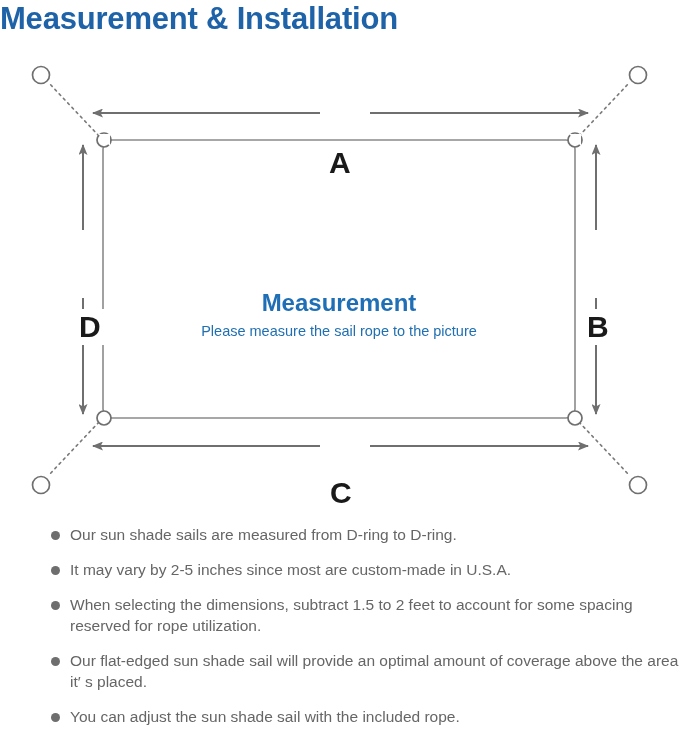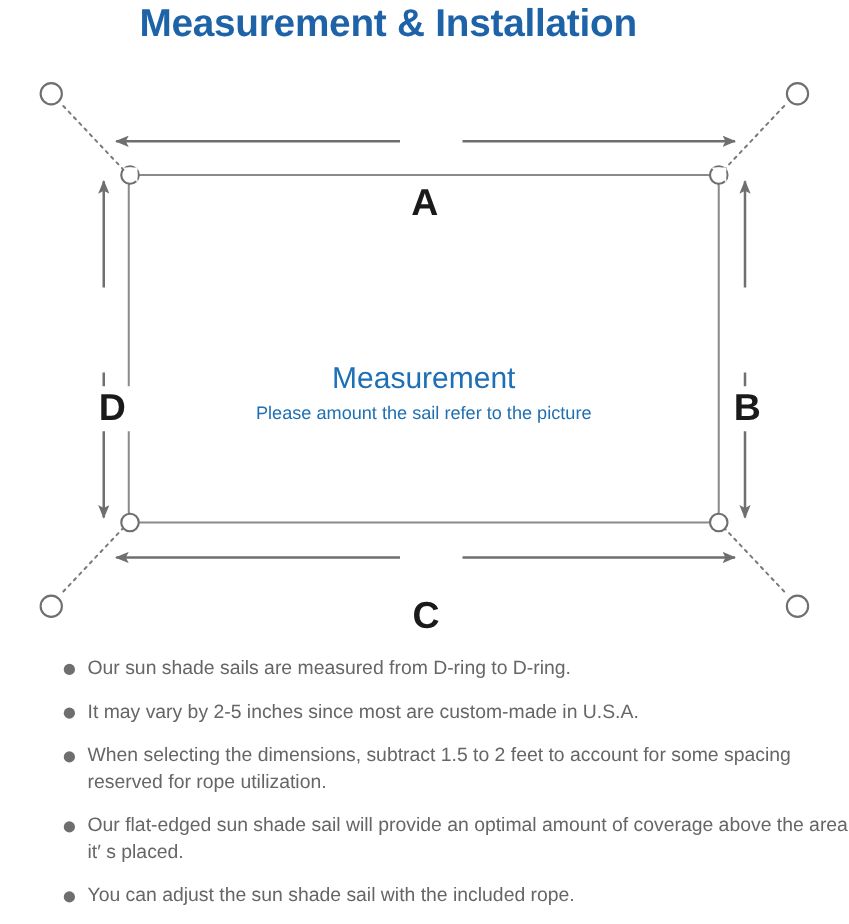--- a/index.html
+++ b/index.html
@@ -16,21 +16,21 @@
     color: #5c5c5c;
     overflow: hidden;
   }
 
   
   .page-title {
     position: absolute;
     top: 0px;
     left: 0;
     width: 621px;
-    text-align: center;
+    text-align: left;
     font-size: 31px;
     font-weight: bold;
     color: #1e63a8;
     letter-spacing: -0.2px;
     line-height: 38px;
     white-space: nowrap;
   }
 
   
   .diagram {
@@ -48,21 +48,21 @@
   .center-caption {
     position: absolute;
     left: 103px;
     top: 240px;
     width: 472px;
     text-align: center;
     pointer-events: none;
   }
   .center-title {
     font-size: 24px;
-    font-weight: normal;
+    font-weight: bold;
     color: #1e6fb5;
     line-height: 30px;
     white-space: nowrap;
   }
   .center-sub {
     margin-top: 3px;
     font-size: 14.5px;
     color: #1f6fb2;
     line-height: 20px;
     white-space: nowrap;
@@ -163,21 +163,21 @@
     <line x1="596" y1="250" x2="596" y2="366" stroke="#6f6f6f" stroke-width="2" marker-end="url(#arrHead)"></line>
   </svg>
 
   <div class="dim-letter dim-a">A</div>
   <div class="dim-letter dim-b">B</div>
   <div class="dim-letter dim-c">C</div>
   <div class="dim-letter dim-d">D</div>
 
   <div class="center-caption">
     <div class="center-title">Measurement</div>
-    <div class="center-sub">Please amount the sail refer to the picture</div>
+    <div class="center-sub">Please measure the sail rope to the picture</div>
   </div>
 </div>
 
 <div class="notes">
   <div class="note-item">
     <span class="note-bullet"></span>
     <span class="note-text">Our sun shade sails are measured from D-ring to D-ring.</span>
   </div>
   <div class="note-item">
     <span class="note-bullet"></span>

